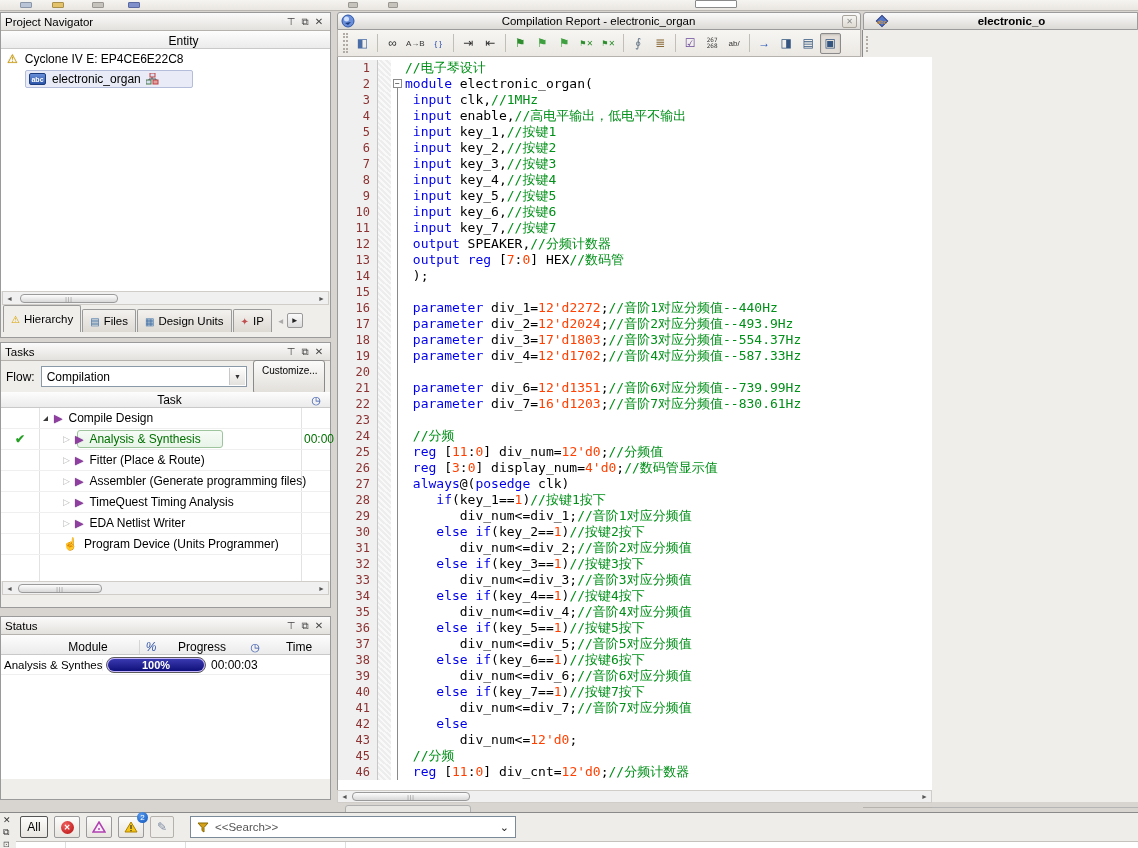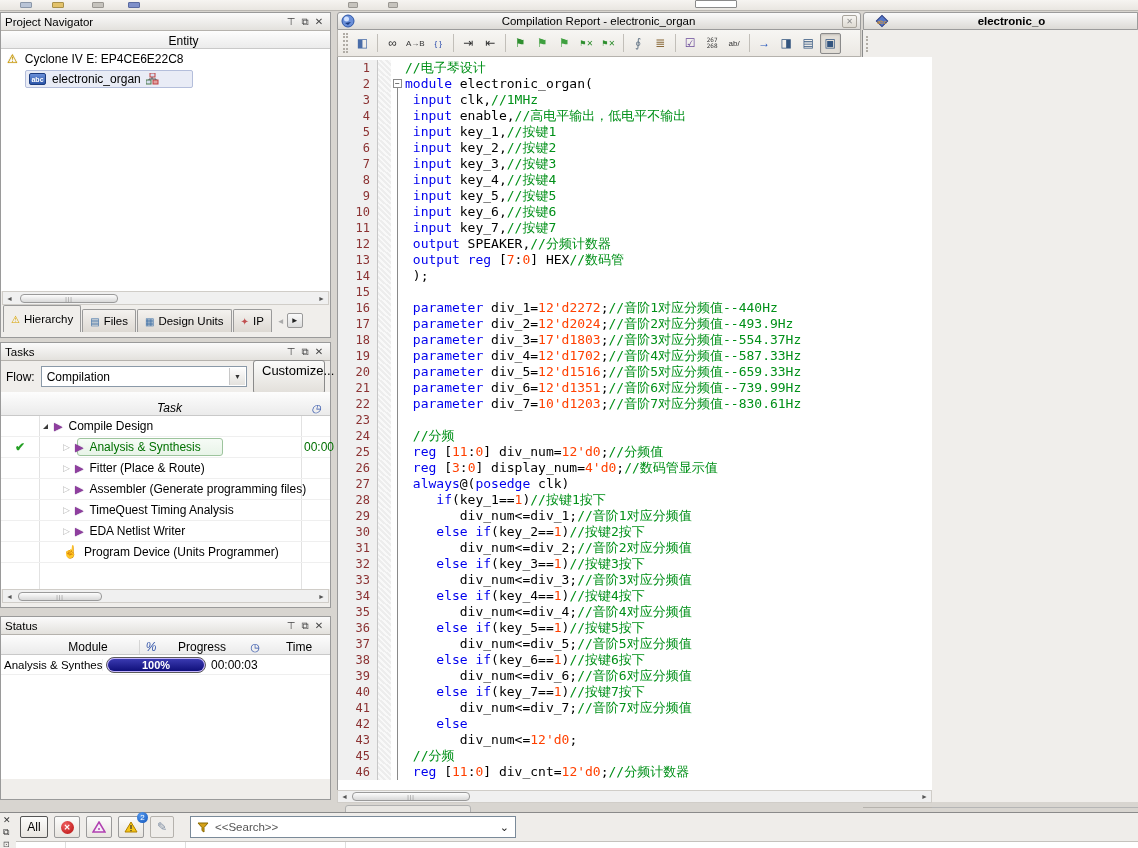--- a/index.html
+++ b/index.html
@@ -35,21 +35,21 @@
   
   .tabs { display:flex; align-items:flex-end; height:27px; }
   .tab { display:flex; align-items:center; gap:4px; padding:0 7px; height:23px; border:1px solid #9a9a9a; border-bottom:none; background:linear-gradient(#f4f2ef,#ddd9d3); font-size:11.5px; margin-right:1px; border-radius:2px 2px 0 0; white-space:nowrap; overflow:hidden; }
   .tab.active { height:27px; background:#f0eeeb; }
   .tab-ico { font-size:10px; }
 
   
   .flow-row { height:31px; display:flex; align-items:center; padding:0 5px; gap:6px; }
   .combo { flex:1; height:21px; background:#fff; border:1px solid #8a99a8; display:flex; align-items:center; padding-left:5px; position:relative; }
   .combo .arrow-box { position:absolute; right:1px; top:1px; bottom:1px; width:16px; background:linear-gradient(#fdfdfd,#e4e2de); border-left:1px solid #c8c8c8; text-align:center; font-size:7px; line-height:18px; color:#333; }
-  .btn { height:34px; background:linear-gradient(#fbfbfa,#e2dfda); border:1px solid #8a8a8a; border-radius:3px; font-size:13px; padding:0 8px; line-height:19px; text-align:center; }
+  .btn { height:34px; background:linear-gradient(#fbfbfa,#e2dfda); border:1px solid #8a8a8a; border-radius:3px; font-size:10px; padding:0 8px; line-height:19px; text-align:center; }
   .task-row { height:21px; display:flex; align-items:center; border-bottom:1px solid #efefef; position:relative; }
   .tri-open { width:0; height:0; border-left:5px solid transparent; border-bottom:5px solid #3a3a3a; margin-right:6px; }
   .tri-closed { color:#b9b9b9; font-size:9px; margin-right:5px; }
   .play { color:#8f3f9f; font-size:11px; margin-right:6px; text-shadow:0 0 1px #5a2070; }
   .check { color:#25a025; font-weight:bold; font-size:12px; }
   .sel-task { border:1px solid #9dc49d; background:linear-gradient(#f6fbf6,#e8f4e8); border-radius:3px; position:absolute; top:1px; bottom:1px; }
   .vline { position:absolute; top:0; bottom:0; width:1px; background:#e2e2e2; }
 
   
   .pbar { height:16px; border:1px solid #5a5a5a; border-radius:8px; background:#c4b5fd; padding:1px; }
@@ -165,21 +165,21 @@
   </div>
   <div class="flow-row">
     <span>Flow:</span>
     <div class="combo">
       <span>Compilation</span>
       <span class="arrow-box">▼</span>
     </div>
     <div class="btn" style="width:72px;">Customize...</div>
   </div>
   <div style="position:relative;">
-    <div class="tbl-header" style="height:24px;font-style:italic;">
+    <div class="tbl-header" style="height:16px;">
       <span style="flex:1;text-align:center;">Task</span>
       <span class="clock" style="width:28px;text-align:center;">◷</span>
     </div>
     <div id="task-rows" style="background:#fff;height:173px;position:relative;">
       <div class="vline" style="left:38px;"></div>
       <div class="vline" style="left:300px;"></div>
     <div class="task-row">
           <span style="width: 38px; text-align: center; flex: 0 0 auto;"></span>
           <span style="display: flex; align-items: center; position: relative; padding-left: 4px;">
             <span class="tri-open"></span>
@@ -339,23 +339,23 @@
     <div class="cl"><span class="ln">10</span><span class="marg"></span><span class="fold line"></span><span class="ct"><span class="p"> </span><span class="k">input</span><span class="p"> key_6,</span><span class="c">//按键6</span></span></div>
     <div class="cl"><span class="ln">11</span><span class="marg"></span><span class="fold line"></span><span class="ct"><span class="p"> </span><span class="k">input</span><span class="p"> key_7,</span><span class="c">//按键7</span></span></div>
     <div class="cl"><span class="ln">12</span><span class="marg"></span><span class="fold line"></span><span class="ct"><span class="p"> </span><span class="k">output</span><span class="p"> SPEAKER,</span><span class="c">//分频计数器</span></span></div>
     <div class="cl"><span class="ln">13</span><span class="marg"></span><span class="fold line"></span><span class="ct"><span class="p"> </span><span class="k">output</span><span class="p"> </span><span class="k">reg</span><span class="p"> [</span><span class="n">7</span><span class="p">:</span><span class="n">0</span><span class="p">] HEX</span><span class="c">//数码管</span></span></div>
     <div class="cl"><span class="ln">14</span><span class="marg"></span><span class="fold line"></span><span class="ct"><span class="p"> );</span></span></div>
     <div class="cl"><span class="ln">15</span><span class="marg"></span><span class="fold line"></span><span class="ct"></span></div>
     <div class="cl"><span class="ln">16</span><span class="marg"></span><span class="fold line"></span><span class="ct"><span class="p"> </span><span class="k">parameter</span><span class="p"> div_1=</span><span class="n">12'd2272</span><span class="p">;</span><span class="c">//音阶1对应分频值--440Hz</span></span></div>
     <div class="cl"><span class="ln">17</span><span class="marg"></span><span class="fold line"></span><span class="ct"><span class="p"> </span><span class="k">parameter</span><span class="p"> div_2=</span><span class="n">12'd2024</span><span class="p">;</span><span class="c">//音阶2对应分频值--493.9Hz</span></span></div>
     <div class="cl"><span class="ln">18</span><span class="marg"></span><span class="fold line"></span><span class="ct"><span class="p"> </span><span class="k">parameter</span><span class="p"> div_3=</span><span class="n">17'd1803</span><span class="p">;</span><span class="c">//音阶3对应分频值--554.37Hz</span></span></div>
     <div class="cl"><span class="ln">19</span><span class="marg"></span><span class="fold line"></span><span class="ct"><span class="p"> </span><span class="k">parameter</span><span class="p"> div_4=</span><span class="n">12'd1702</span><span class="p">;</span><span class="c">//音阶4对应分频值--587.33Hz</span></span></div>
-    <div class="cl"><span class="ln">20</span><span class="marg"></span><span class="fold line"></span><span class="ct"><span class="p"> </span><span class="k">parameter</span><span class="p"> div_5=</span><span class="n">12'd1516</span><span class="p">;</span><span class="c">//音阶5对应分频值--659.33Hz</span></span></div>
+    <div class="cl"><span class="ln">20</span><span class="marg"></span><span class="fold line"></span></div>
     <div class="cl"><span class="ln">21</span><span class="marg"></span><span class="fold line"></span><span class="ct"><span class="p"> </span><span class="k">parameter</span><span class="p"> div_6=</span><span class="n">12'd1351</span><span class="p">;</span><span class="c">//音阶6对应分频值--739.99Hz</span></span></div>
-    <div class="cl"><span class="ln">22</span><span class="marg"></span><span class="fold line"></span><span class="ct"><span class="p"> </span><span class="k">parameter</span><span class="p"> div_7=</span><span class="n">10'd1203</span><span class="p">;</span><span class="c">//音阶7对应分频值--830.61Hz</span></span></div>
+    <div class="cl"><span class="ln">22</span><span class="marg"></span><span class="fold line"></span><span class="ct"><span class="p"> </span><span class="k">parameter</span><span class="p"> div_7=</span><span class="n">16'd1203</span><span class="p">;</span><span class="c">//音阶7对应分频值--830.61Hz</span></span></div>
     <div class="cl"><span class="ln">23</span><span class="marg"></span><span class="fold line"></span><span class="ct"></span></div>
     <div class="cl"><span class="ln">24</span><span class="marg"></span><span class="fold line"></span><span class="ct"><span class="p"> </span><span class="c">//分频</span></span></div>
     <div class="cl"><span class="ln">25</span><span class="marg"></span><span class="fold line"></span><span class="ct"><span class="p"> </span><span class="k">reg</span><span class="p"> [</span><span class="n">11</span><span class="p">:</span><span class="n">0</span><span class="p">] div_num=</span><span class="n">12'd0</span><span class="p">;</span><span class="c">//分频值</span></span></div>
     <div class="cl"><span class="ln">26</span><span class="marg"></span><span class="fold line"></span><span class="ct"><span class="p"> </span><span class="k">reg</span><span class="p"> [</span><span class="n">3</span><span class="p">:</span><span class="n">0</span><span class="p">] display_num=</span><span class="n">4'd0</span><span class="p">;</span><span class="c">//数码管显示值</span></span></div>
     <div class="cl"><span class="ln">27</span><span class="marg"></span><span class="fold line"></span><span class="ct"><span class="p"> </span><span class="k">always</span><span class="p">@(</span><span class="k">posedge</span><span class="p"> clk)</span></span></div>
     <div class="cl"><span class="ln">28</span><span class="marg"></span><span class="fold line"></span><span class="ct"><span class="p">    </span><span class="k">if</span><span class="p">(key_1==</span><span class="n">1</span><span class="p">)</span><span class="c">//按键1按下</span></span></div>
     <div class="cl"><span class="ln">29</span><span class="marg"></span><span class="fold line"></span><span class="ct"><span class="p">       div_num&lt;=div_1;</span><span class="c">//音阶1对应分频值</span></span></div>
     <div class="cl"><span class="ln">30</span><span class="marg"></span><span class="fold line"></span><span class="ct"><span class="p">    </span><span class="k">else</span><span class="p"> </span><span class="k">if</span><span class="p">(key_2==</span><span class="n">1</span><span class="p">)</span><span class="c">//按键2按下</span></span></div>
     <div class="cl"><span class="ln">31</span><span class="marg"></span><span class="fold line"></span><span class="ct"><span class="p">       div_num&lt;=div_2;</span><span class="c">//音阶2对应分频值</span></span></div>
     <div class="cl"><span class="ln">32</span><span class="marg"></span><span class="fold line"></span><span class="ct"><span class="p">    </span><span class="k">else</span><span class="p"> </span><span class="k">if</span><span class="p">(key_3==</span><span class="n">1</span><span class="p">)</span><span class="c">//按键3按下</span></span></div>

